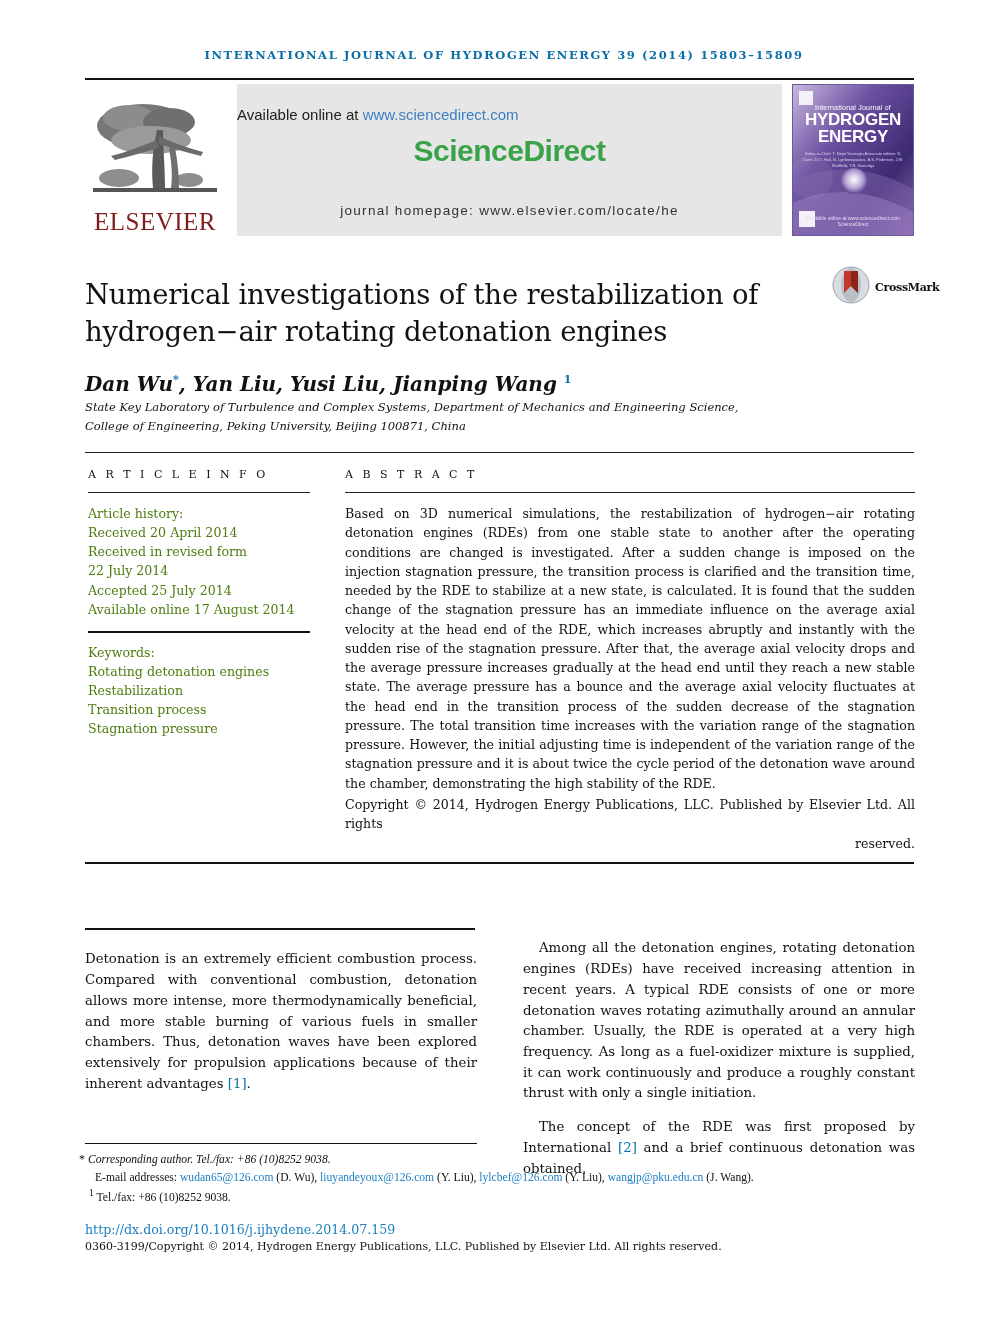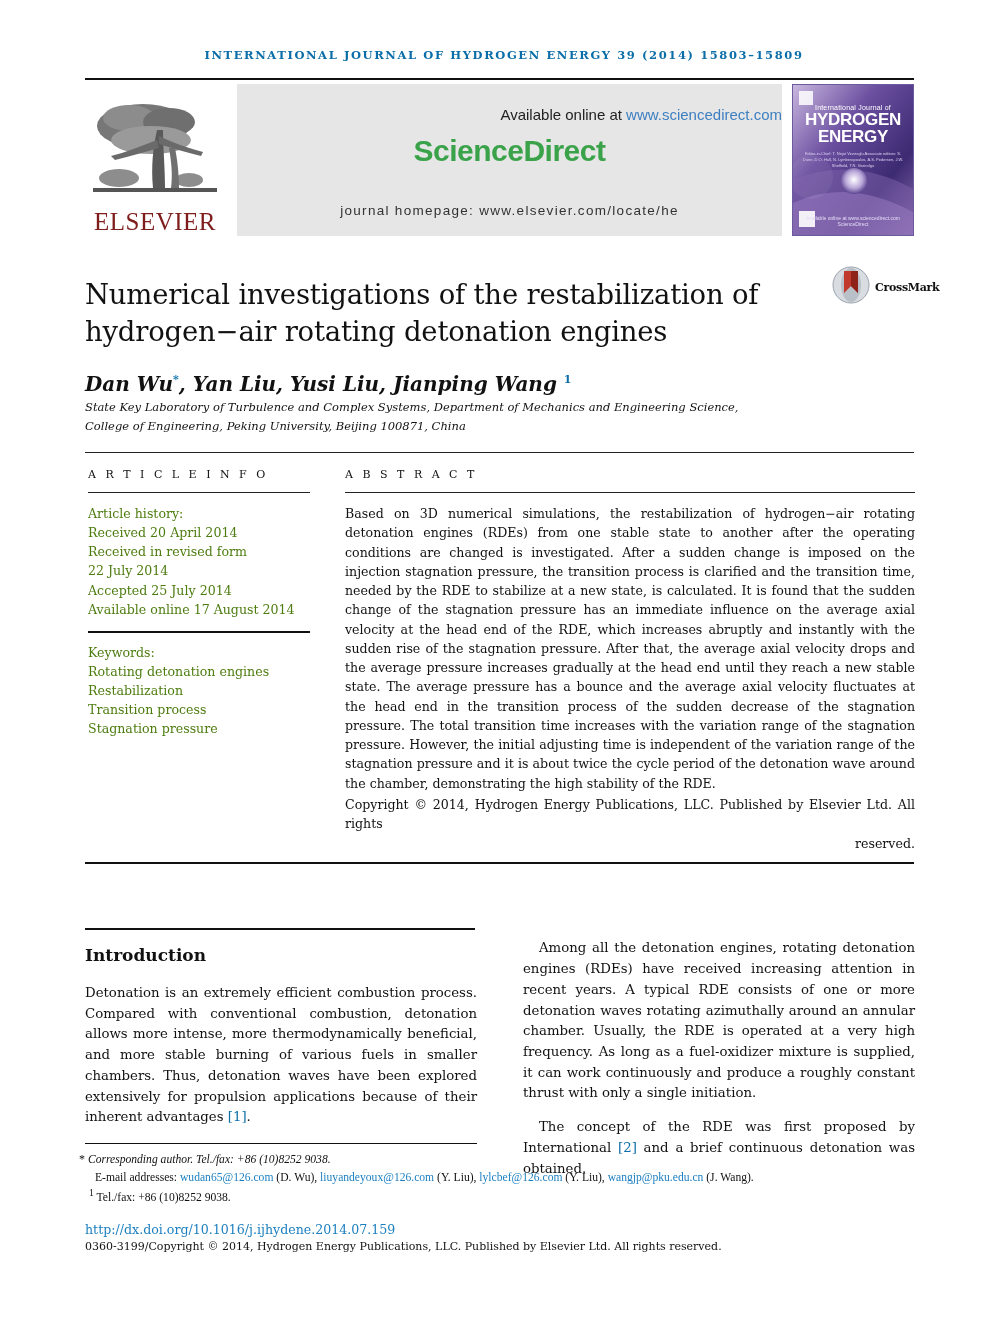--- a/index.html
+++ b/index.html
@@ -77,21 +77,21 @@
 
   .sd-banner {
     flex: 1 1 auto;
     background: #e6e6e6;
     margin: 0 10px 0 12px;
     position: relative;
   }
   .sd-available {
     position: absolute;
     top: 22px; left: 0; right: 0;
-    text-align: right;
+    text-align: left;
     font-family: "Liberation Sans", sans-serif;
     font-size: 15px;
     color: #222;
   }
   .sd-available .url { color: #3d7fc1; }
   .sd-logo {
     position: absolute;
     top: 50px; left: 0; right: 0;
     text-align: center;
     font-family: "Liberation Sans", sans-serif;
@@ -479,21 +479,20 @@
       <span>Copyright © 2014, Hydrogen Energy Publications, LLC. Published by Elsevier Ltd. All rights</span>
       <span class="tail">reserved.</span>
     </div>
   </div>
 
   <div class="rule-bottom-block"></div>
 
   <div class="body-rule"></div>
 
   <div class="col-left">
-    <div class="body-heading">Introduction</div>
     <p class="body-p"><span>Detonation is an extremely efficient combustion process. Compared with conventional combustion, detonation allows more intense, more thermodynamically beneficial, and more stable burning of various fuels in smaller chambers. Thus, detonation waves have been explored extensively for propulsion applications because of their inherent advantages </span><span class="ref">[1]</span><span>.</span></p>
   </div>
 
   <div class="col-right">
     <p class="body-p" style="text-indent:16px">Among all the detonation engines, rotating detonation engines (RDEs) have received increasing attention in recent years. A typical RDE consists of one or more detonation waves rotating azimuthally around an annular chamber. Usually, the RDE is operated at a very high frequency. As long as a fuel-oxidizer mixture is supplied, it can work continuously and produce a roughly constant thrust with only a single initiation.</p>
     <p class="body-p"><span>The concept of the RDE was first proposed by International </span><span class="ref">[2]</span><span> and a brief continuous detonation was obtained.</span></p>
   </div>
 
   <div class="foot-rule"></div>
   <div class="footnotes">

